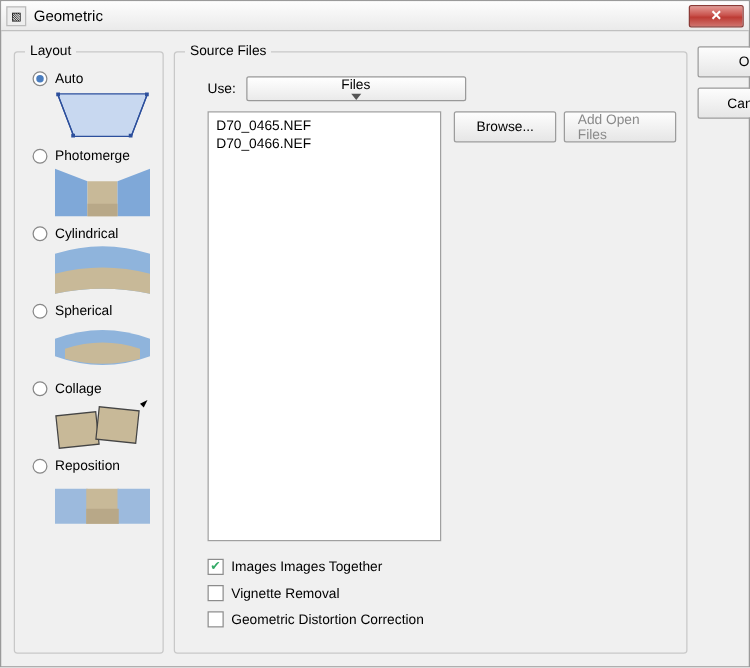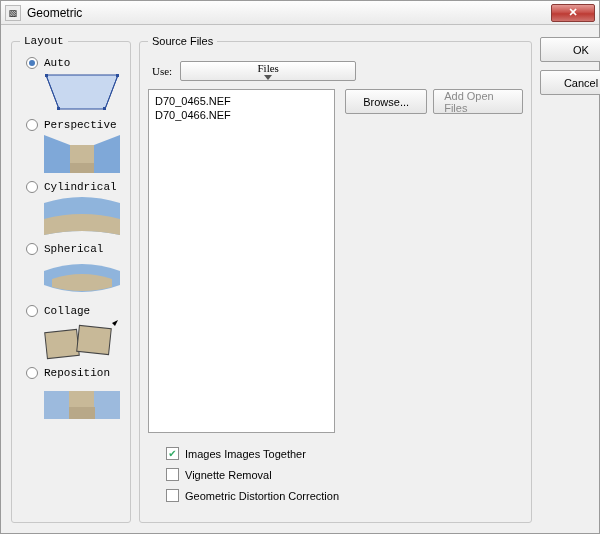--- a/index.html
+++ b/index.html
@@ -64,21 +64,20 @@
     margin: 0;
   }
   legend {
     padding: 0 4px;
     font-size: 11px;
     color: #000;
   }
   .layout-box {
     width: 118px;
     height: 488px;
-    font-family: Liberation Mono, monospace;
   }
   .source-box {
     flex: 1;
     height: 488px;
     display: flex;
     flex-direction: column;
   }
   .radio-row {
     display: flex;
     align-items: center;
@@ -111,22 +110,21 @@
   .thumb-auto svg,
   .thumb-persp svg,
   .thumb-cyl svg,
   .thumb-sph svg,
   .thumb-coll svg,
   .thumb-repo svg { display:block; }
   .use-row {
     display: flex;
     align-items: center;
     gap: 8px;
-    margin: 6px 0 8px 4px;
-    font-family: Liberation Serif, serif;
+    margin: 6px 0 8px 18px;
   }
   .select {
     width: 176px;
     height: 20px;
     background: linear-gradient(#fff, #eaeaea);
     border: 1px solid #9a9a9a;
     border-radius: 2px;
     display: flex;
     align-items: center;
     padding: 0 6px;
@@ -135,20 +133,21 @@
   }
   .select-arrow {
     width: 0; height: 0;
     border-left: 4px solid transparent;
     border-right: 4px solid transparent;
     border-top: 5px solid #555;
   }
   .main-row {
     display: flex;
     gap: 10px;
+    margin-left: 18px;
   }
   .file-list {
     width: 195px;
     height: 344px;
     background: #fff;
     border: 1px solid #a0a0a0;
     padding: 4px 6px;
     overflow: hidden;
   }
   .file-item { line-height: 14px; white-space: nowrap; }
@@ -219,21 +218,21 @@
             <polyline points="76,4 63,38" stroke="#2c4f9c"></polyline>
             <rect x="3" y="3" width="3" height="3" fill="#2c4f9c"></rect>
             <rect x="74" y="3" width="3" height="3" fill="#2c4f9c"></rect>
             <rect x="15" y="36" width="3" height="3" fill="#2c4f9c"></rect>
             <rect x="61" y="36" width="3" height="3" fill="#2c4f9c"></rect>
           </svg>
       </div>
 
       <div class="radio-row">
         <span class="radio"></span>
-        <span>Perspective</span>
+        <span>Photomerge</span>
       </div>
       <div class="layout-thumb thumb-persp">
         <svg width="80" height="42">
             <polygon points="2,2 28,12 28,40 2,40" fill="#7fa8d8"></polygon>
             <rect x="28" y="12" width="24" height="28" fill="#c8b998"></rect>
             <polygon points="52,12 78,2 78,40 52,40" fill="#7fa8d8"></polygon>
             <rect x="28" y="30" width="24" height="10" fill="#b8a888"></rect>
           </svg>
       </div>
 

